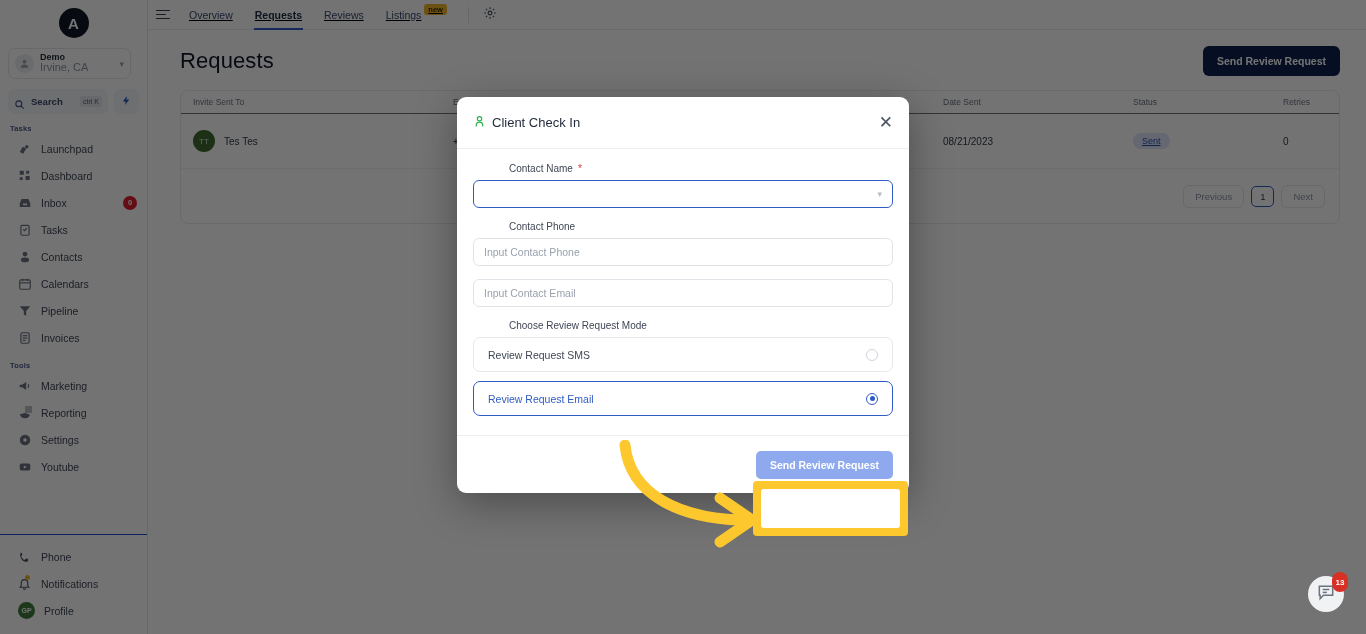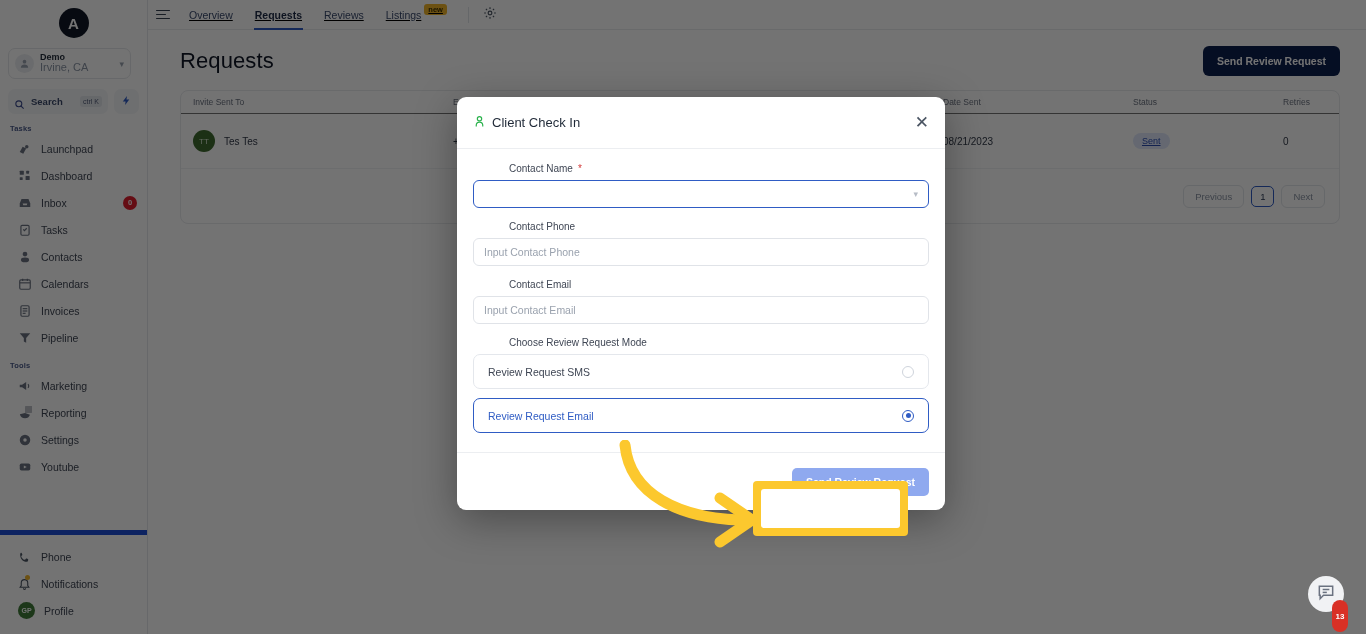--- a/index.html
+++ b/index.html
@@ -78,21 +78,21 @@
   }
   .nav-icon { width: 14px; height: 14px; flex: 0 0 auto; color: #6b7280; }
   .nav-label { font-size: 10.5px; color: #3f4654; flex: 1; }
   .nav-badge {
     min-width: 14px; height: 14px; border-radius: 7px; background: #e11d2e;
     color: #fff; font-size: 7.5px; font-weight: 700;
     display: flex; align-items: center; justify-content: center; padding: 0 3px;
   }
 
   .sidebar-spacer { flex: 1; }
-  .sidebar-bottom { border-top: 5px solid #1d4ed8; padding: 8px 0 10px 0; }
+  .sidebar-bottom { border-top: 1px solid #1d4ed8; padding: 8px 0 10px 0; }
   .profile-avatar {
     width: 17px; height: 17px; border-radius: 50%;
     background: #3e7a38; color: #fff; font-size: 7px; font-weight: 700;
     display: flex; align-items: center; justify-content: center; flex: 0 0 auto;
   }
   .bell-dot {
     position: absolute; left: 25px; top: 5px;
     width: 5px; height: 5px; border-radius: 50%; background: #f0b429;
   }
 
@@ -171,29 +171,29 @@
   }
 
   
   .chat-widget {
     position: absolute; right: 22px; bottom: 22px; z-index: 55;
     width: 36px; height: 36px; border-radius: 50%;
     background: #f1f2f4; display: flex; align-items: center; justify-content: center;
   }
   .chat-badge {
     position: absolute; top: -4px; right: -4px;
-    min-width: 16px; height: 32px; border-radius: 8px; background: #d93025;
+    min-width: 16px; height: 20px; border-radius: 8px; background: #d93025;
     color: #fff; font-size: 8px; font-weight: 700;
-    display: flex; align-items: center; justify-content: center; padding: 0 3px; margin-top: 28px;
+    display: flex; align-items: center; justify-content: center; padding: 0 3px;
   }
 
   
   .modal {
     position: absolute; left: 457px; top: 97px;
-    width: 488px; z-index: 60;
+    width: 452px; z-index: 60;
     background: #ffffff; border-radius: 9px;
     box-shadow: 0 10px 40px rgba(0,0,0,.35);
     overflow: hidden;
   }
   .modal-head {
     height: 52px; display: flex; align-items: center; padding: 0 16px;
     border-bottom: 1px solid #eceef1; gap: 6px;
   }
   .modal-title { font-size: 13px; color: #1f2937; flex: 1; }
   .modal-close { font-size: 17px; color: #4b5563; line-height: 1; }
@@ -334,33 +334,33 @@
     <div class="nav-item">
       <span class="nav-icon"><svg width="14" height="14" viewBox="0 0 24 24" fill="none" stroke="#6b7280" stroke-width="2">
             <rect x="3" y="5" width="18" height="16" rx="2"></rect>
             <line x1="3" y1="10" x2="21" y2="10"></line>
             <line x1="8" y1="3" x2="8" y2="7"></line>
             <line x1="16" y1="3" x2="16" y2="7"></line>
           </svg></span>
       <span class="nav-label">Calendars</span>
     </div>
     <div class="nav-item">
+      <span class="nav-icon"><svg width="14" height="14" viewBox="0 0 24 24" fill="#6b7280">
+            <path d="M3 4h18l-7 8v8l-4-2v-6z"></path>
+          </svg></span>
+      <span class="nav-label">Pipeline</span>
+    </div>
+    <div class="nav-item">
       <span class="nav-icon"><svg width="14" height="14" viewBox="0 0 24 24" fill="none" stroke="#6b7280" stroke-width="2">
             <rect x="5" y="3" width="14" height="18" rx="2"></rect>
             <line x1="8" y1="8" x2="16" y2="8"></line>
             <line x1="8" y1="12" x2="16" y2="12"></line>
             <line x1="8" y1="16" x2="13" y2="16"></line>
           </svg></span>
       <span class="nav-label">Invoices</span>
-    </div>
-    <div class="nav-item">
-      <span class="nav-icon"><svg width="14" height="14" viewBox="0 0 24 24" fill="#6b7280">
-            <path d="M3 4h18l-7 8v8l-4-2v-6z"></path>
-          </svg></span>
-      <span class="nav-label">Pipeline</span>
     </div>
 
     <div class="nav-section-label">Tools</div>
     <div class="nav-item">
       <span class="nav-icon"><svg width="14" height="14" viewBox="0 0 24 24" fill="#6b7280">
             <path d="M3 10v4h4l7 5V5L7 10z"></path>
             <path d="M17 9a4 4 0 010 6" stroke="#6b7280" stroke-width="2" fill="none"></path>
           </svg></span>
       <span class="nav-label">Marketing</span>
     </div>
@@ -503,21 +503,20 @@
       </div>
 
       <div class="field">
         <div class="field-label">Contact Phone</div>
         <div class="input">
           <span>Input Contact Phone</span>
         </div>
       </div>
 
       <div class="field">
-        <div class="field-label">Contact Email</div>
         <div class="input">
           <span>Input Contact Email</span>
         </div>
       </div>
 
       <div class="field">
         <div class="field-label">Choose Review Request Mode</div>
         <div class="mode-opt">
           <span>Review Request SMS</span>
           <span class="radio"></span>

